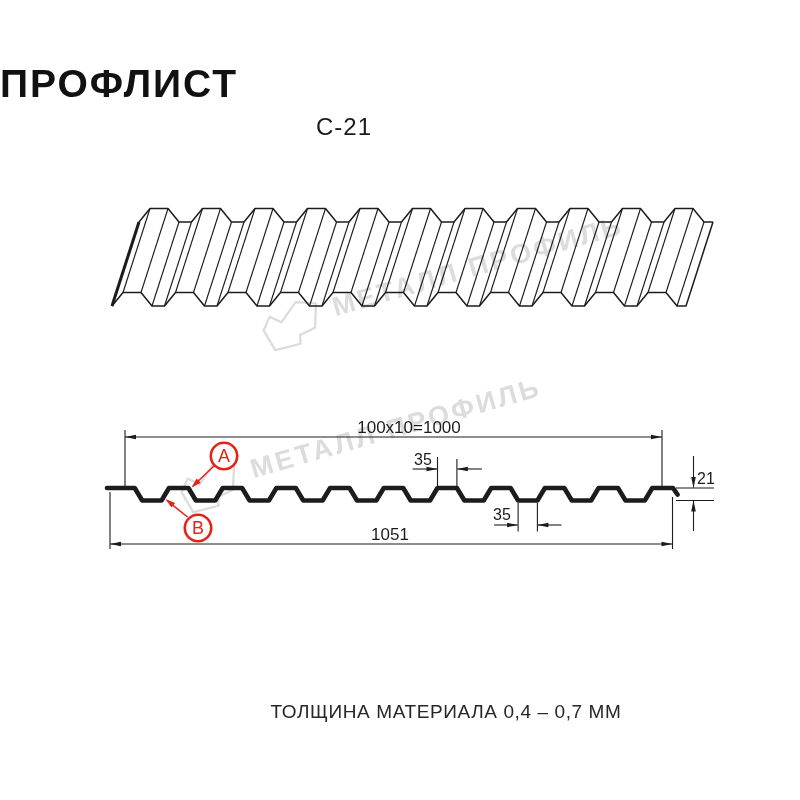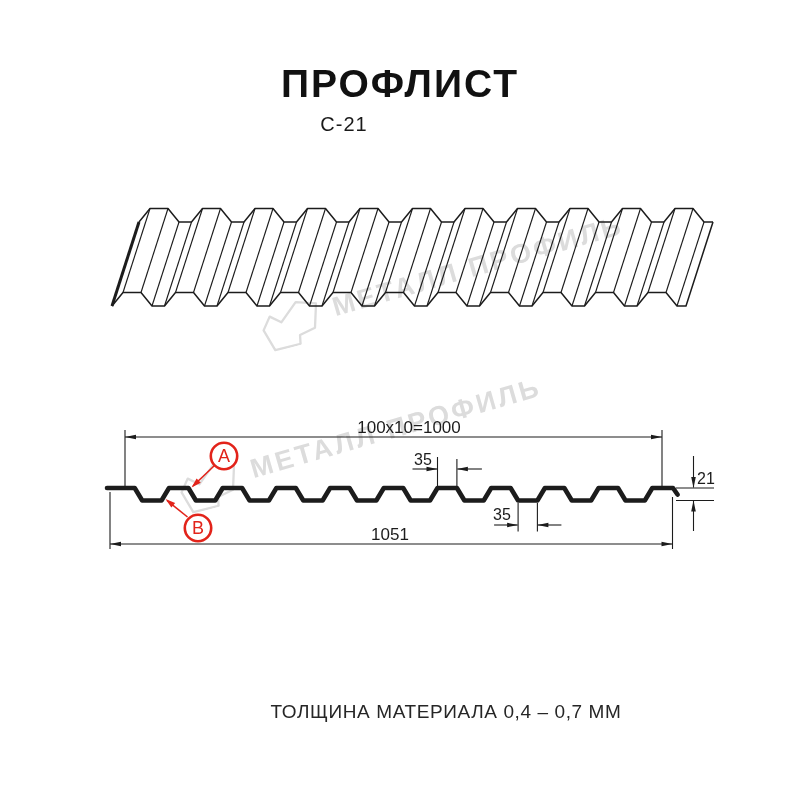--- a/index.html
+++ b/index.html
@@ -1,21 +1,21 @@
 <!DOCTYPE html>
 <html><head>
 <meta charset="utf-8">
 <style>
   html,body{margin:0;padding:0;background:#fff;}
   .page{position:relative;width:800px;height:800px;background:#fff;overflow:hidden;
         font-family:"Liberation Sans",sans-serif;}
-  .title{position:absolute;left:0;top:62px;width:800px;text-align:center;
+  .title{position:absolute;left:0;top:62px;width:800px;
          font-size:39px;font-weight:700;letter-spacing:2px;color:#111;}
   .subtitle{position:absolute;left:0;top:113px;width:688px;text-align:center;
-         font-size:20px;font-weight:500;letter-spacing:1px;color:#1a1a1a;}
+         font-size:24px;font-weight:500;letter-spacing:1px;color:#1a1a1a;}
   .footer-note{position:absolute;left:0;top:701px;width:800px;text-align:center;
          font-size:19px;font-weight:500;letter-spacing:.6px;color:#262626;padding-left:46px;}
   .wm{position:absolute;display:flex;align-items:center;gap:14px;z-index:1;
       transform-origin:0 50%;transform:rotate(-16deg);color:#dcdcdc;
       font-weight:700;font-size:27px;letter-spacing:3px;white-space:nowrap;}
   .wm-top{left:258px;top:302px;}
   .wm-bottom{left:176px;top:464px;}
   .wm svg{display:block;}
   svg.drawing{position:absolute;left:0;top:0;z-index:2;}
   text.dim{font-family:"Liberation Sans",sans-serif;font-size:17px;fill:#1c1c1c;}

